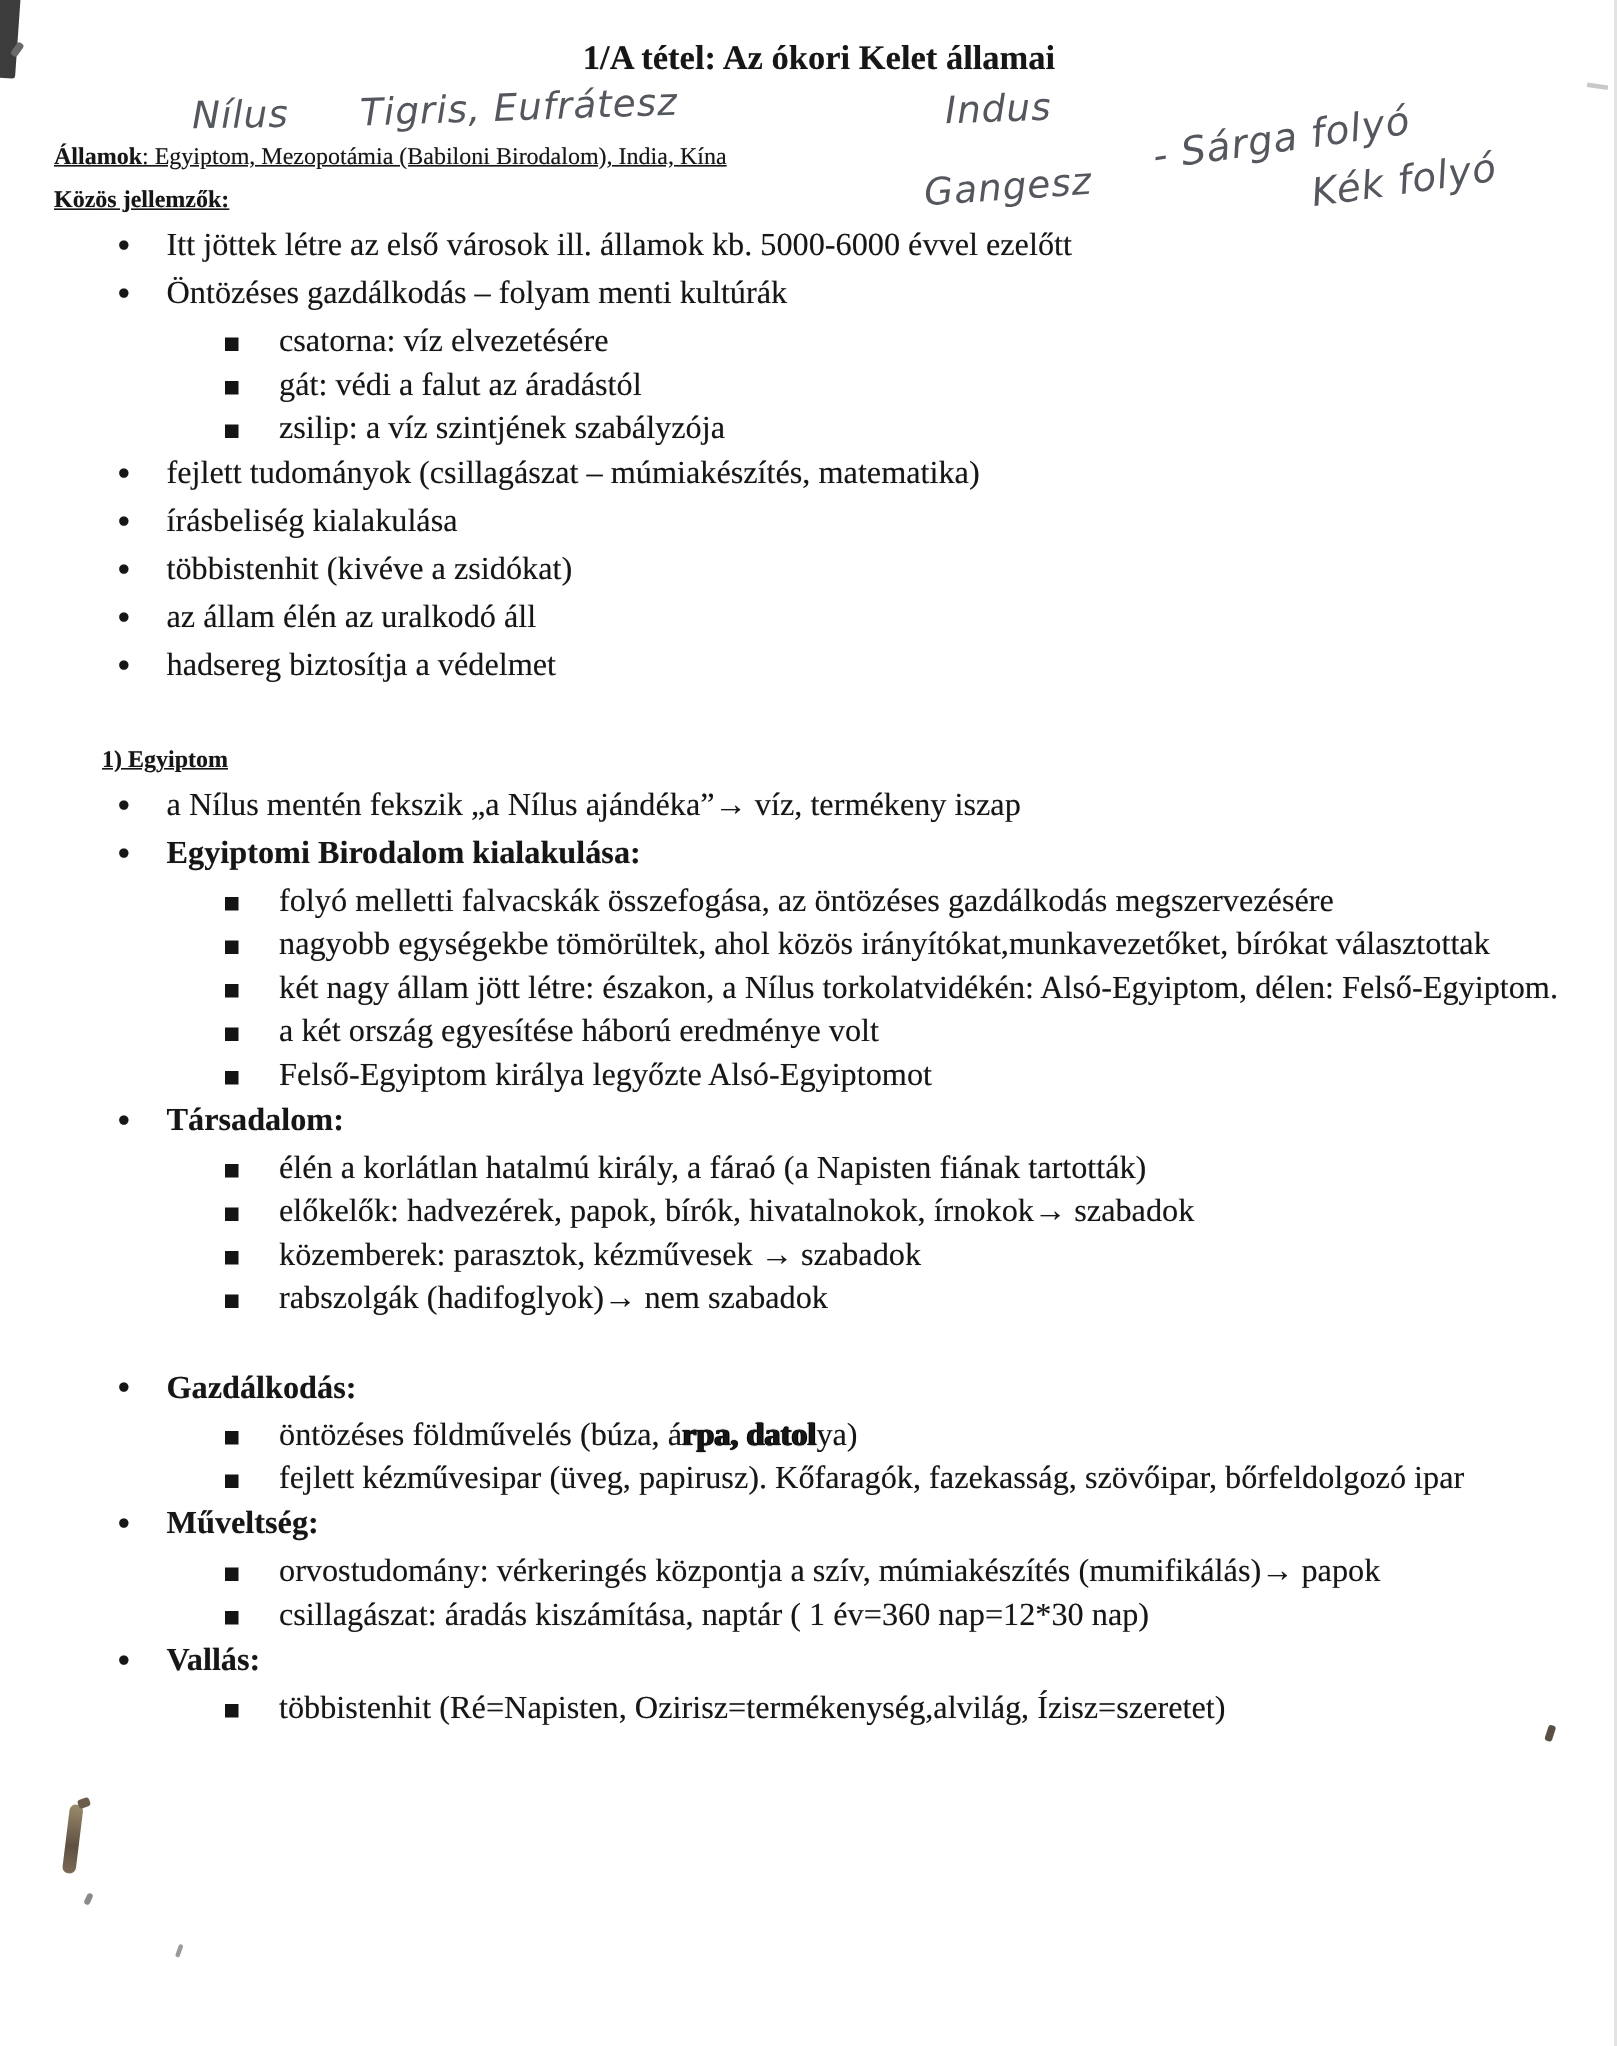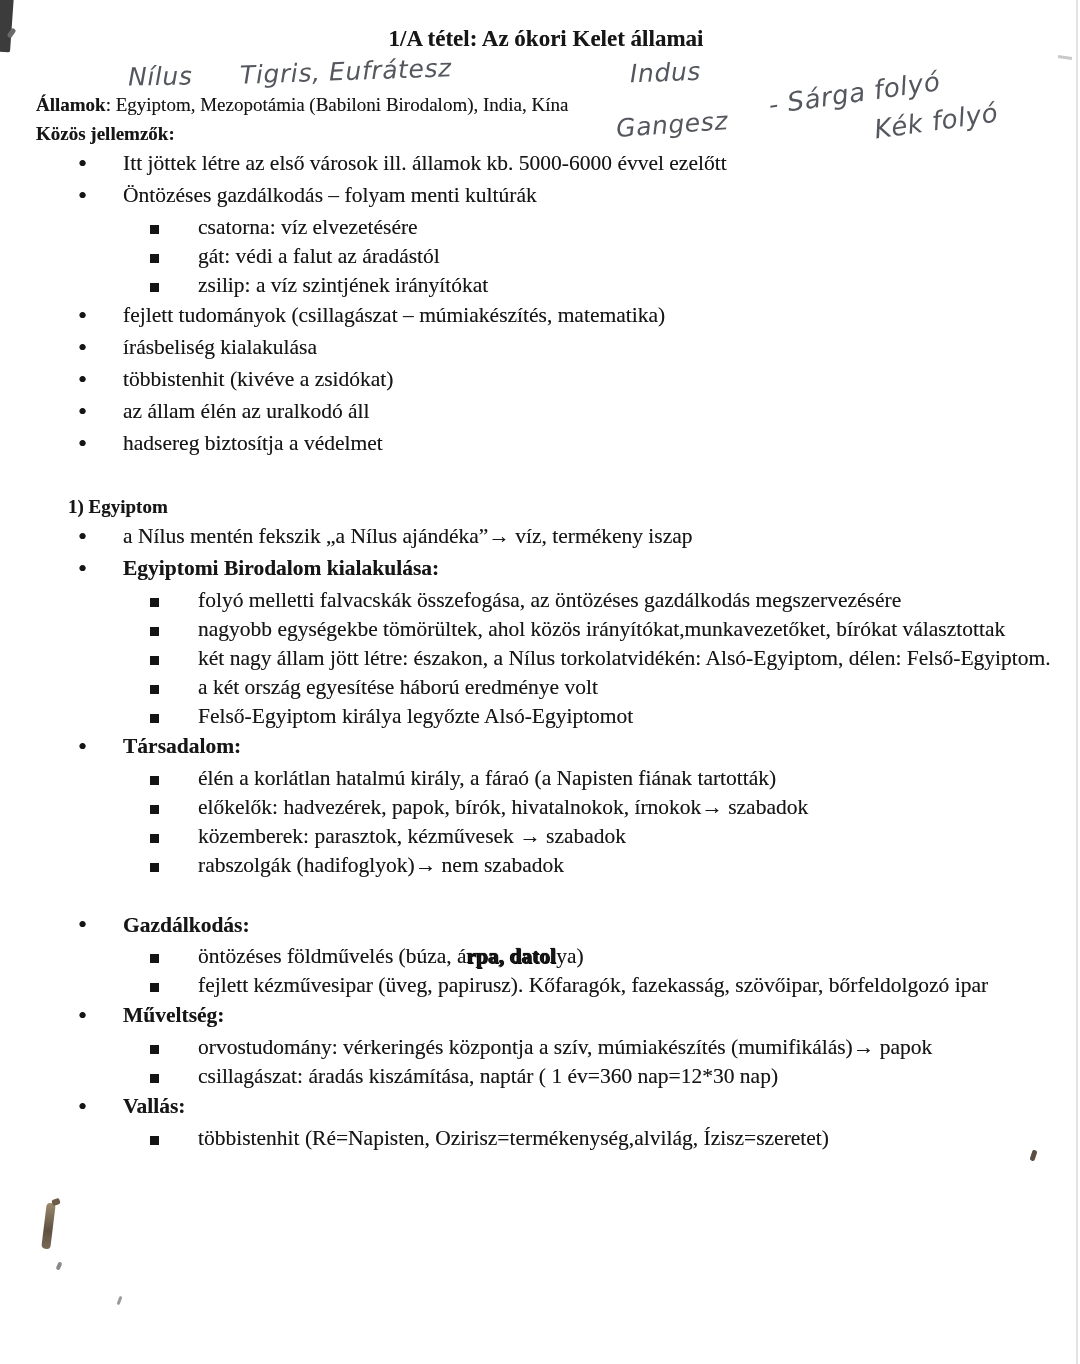--- a/index.html
+++ b/index.html
@@ -1,23 +1,23 @@
 <!DOCTYPE html>
 <html lang="hu"><head>
 <meta charset="utf-8">
 <style>
   html,body{margin:0;padding:0;background:#ffffff;}
   .page{position:relative;width:1080px;height:1364px;background:#ffffff;overflow:hidden;
         font-family:"Liberation Serif", serif;color:#161616;}
   .doc{position:absolute;left:0;top:0;right:0;padding:26px 24px 0 36px;
        text-shadow:0 0 0.5px rgba(20,20,20,0.45);}
   .title{font-size:23px;font-weight:bold;text-align:center;margin:0 0 38px 0;}
-  .line{font-size:19px;line-height:29px;margin:0;}
+  .line{font-size:16px;line-height:29px;margin:0;text-decoration:underline;}
   .bold{font-weight:bold;}
-  .row{display:flex;font-size:21.5px;line-height:29px;margin:1px 0;gap:12px;}
+  .row{display:flex;font-size:21.5px;line-height:29px;margin:1px 0;}
   .row .txt{flex:1;}
   .lvl1{padding-left:42px;}
   .lvl1 .marker{flex:none;width:33px;}
   .lvl1 .marker::before{content:"\2022";font-size:26px;line-height:29px;}
   .lvl2{padding-left:114px;margin:0;justify-content:center;}
   .lvl2 .marker{flex:none;width:36px;}
   .lvl2 .marker::before{content:"";display:inline-block;width:9px;height:9px;background:#141414;margin-top:9px;}
   .sec-gap{margin-top:30px;align-items:center;}
   .head-gap{margin-top:32px;margin-left:32px;}
   .overwritten{font-weight:bold;text-shadow:0 0 1px #000, 0.6px 0.6px 0 #000, -0.6px 0.3px 0 #000;}
@@ -90,21 +90,21 @@
     <div class="row lvl2">
       <span class="marker"></span>
       <span class="txt">csatorna: víz elvezetésére</span>
     </div>
     <div class="row lvl2">
       <span class="marker"></span>
       <span class="txt">gát: védi a falut az áradástól</span>
     </div>
     <div class="row lvl2">
       <span class="marker"></span>
-      <span class="txt">zsilip: a víz szintjének irányítókat</span>
+      <span class="txt">zsilip: a víz szintjének szabályzója</span>
     </div>
     <div class="row lvl1">
       <span class="marker"></span>
       <span class="txt">fejlett tudományok (csillagászat – múmiakészítés, matematika)</span>
     </div>
     <div class="row lvl1">
       <span class="marker"></span>
       <span class="txt">írásbeliség kialakulása</span>
     </div>
     <div class="row lvl1">

